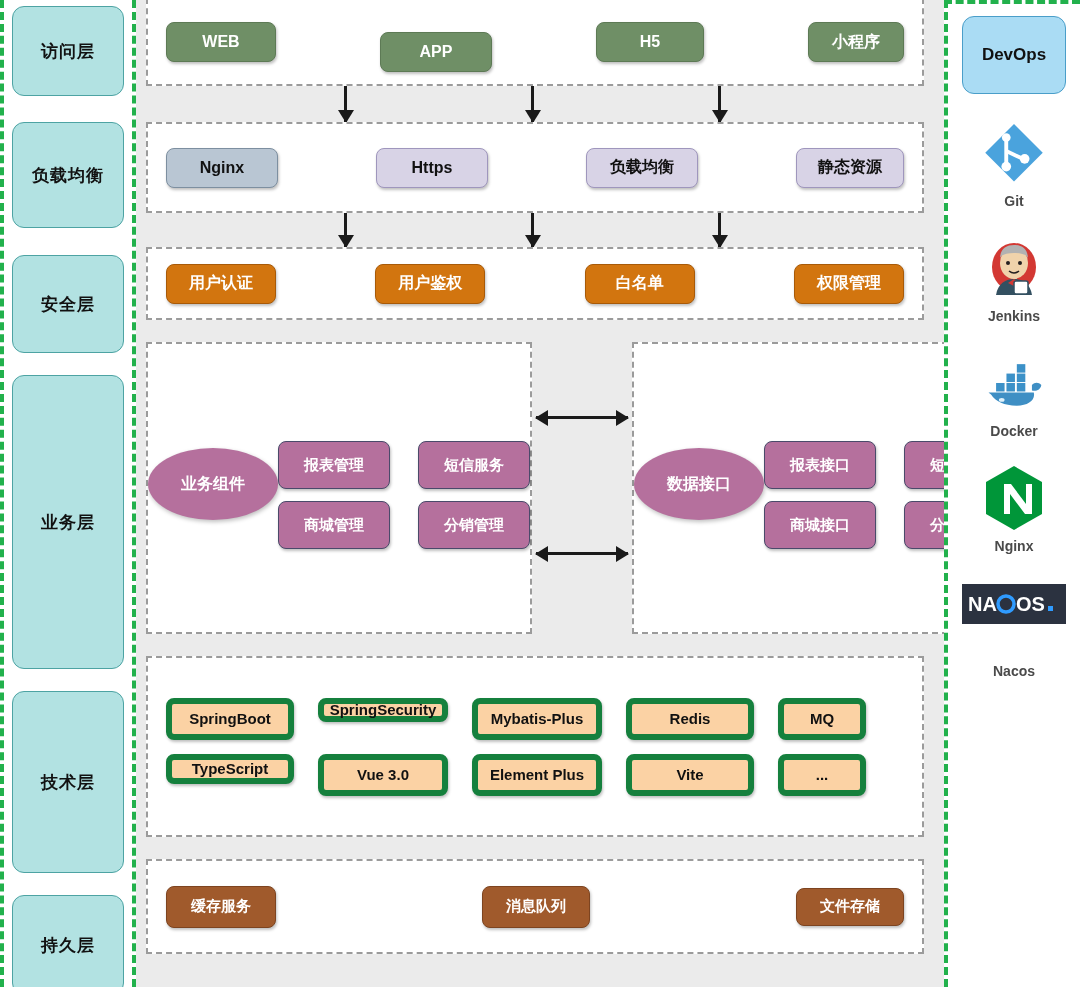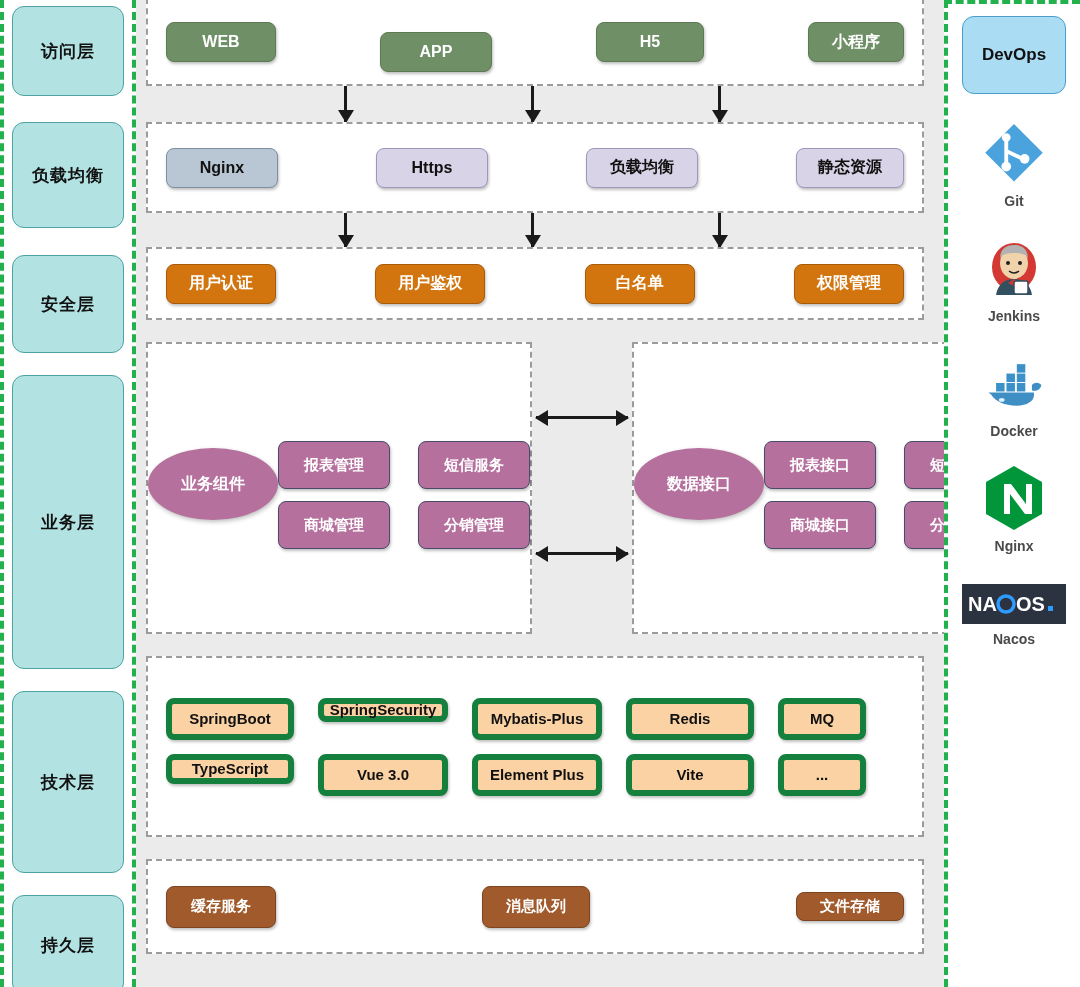--- a/index.html
+++ b/index.html
@@ -226,21 +226,21 @@
       </div>
     </div>
   </div>
 
   <div class="gap" style="height:22px;"></div>
 
   <div class="band" style="height:95px;">
     <div class="row" style="justify-content:space-between;">
       <div class="pill p-brown" style="width:110px;height:42px;">缓存服务</div>
       <div class="pill p-brown" style="width:108px;height:42px;">消息队列</div>
-      <div class="pill p-brown" style="width:108px;height:29px;">文件存储</div>
+      <div class="pill p-brown" style="width:108px;height:38px;">文件存储</div>
     </div>
   </div>
 </div>
 
 <div id="right-col">
   <div class="devops-chip">
     <span>DevOps</span>
   </div>
 
   <div class="tool">
@@ -298,21 +298,21 @@
   <div class="tool">
     <div class="tool-ico">
       <svg width="64" height="68" viewBox="0 0 64 68">
         <polygon points="32,2 60,18 60,50 32,66 4,50 4,18" fill="#009639"></polygon>
         <path d="M22 50V20h7l15 20V20h6v30h-7L28 30v20z" fill="#fff"></path>
       </svg>
     </div>
     <div class="tool-label">Nginx</div>
   </div>
 
-  <div class="tool" style="margin-top:30px;">
+  <div class="tool" style="margin-top:30px;gap:32px;">
     <div style="width:104px;height:40px;background:#2b3240;display:flex;align-items:center;justify-content:center;">
       <svg width="96" height="28" viewBox="0 0 96 28">
         <text x="2" y="21" font-family="Liberation Sans, sans-serif" font-size="20" font-weight="bold" fill="#ffffff">NA</text>
         <circle cx="40" cy="14" r="8" fill="none" stroke="#2f9bff" stroke-width="3.5"></circle>
         <text x="50" y="21" font-family="Liberation Sans, sans-serif" font-size="20" font-weight="bold" fill="#ffffff">OS</text>
         <rect x="82" y="16" width="5" height="5" fill="#2f9bff"></rect>
       </svg>
     </div>
     <div class="tool-label">Nacos</div>
   </div>

